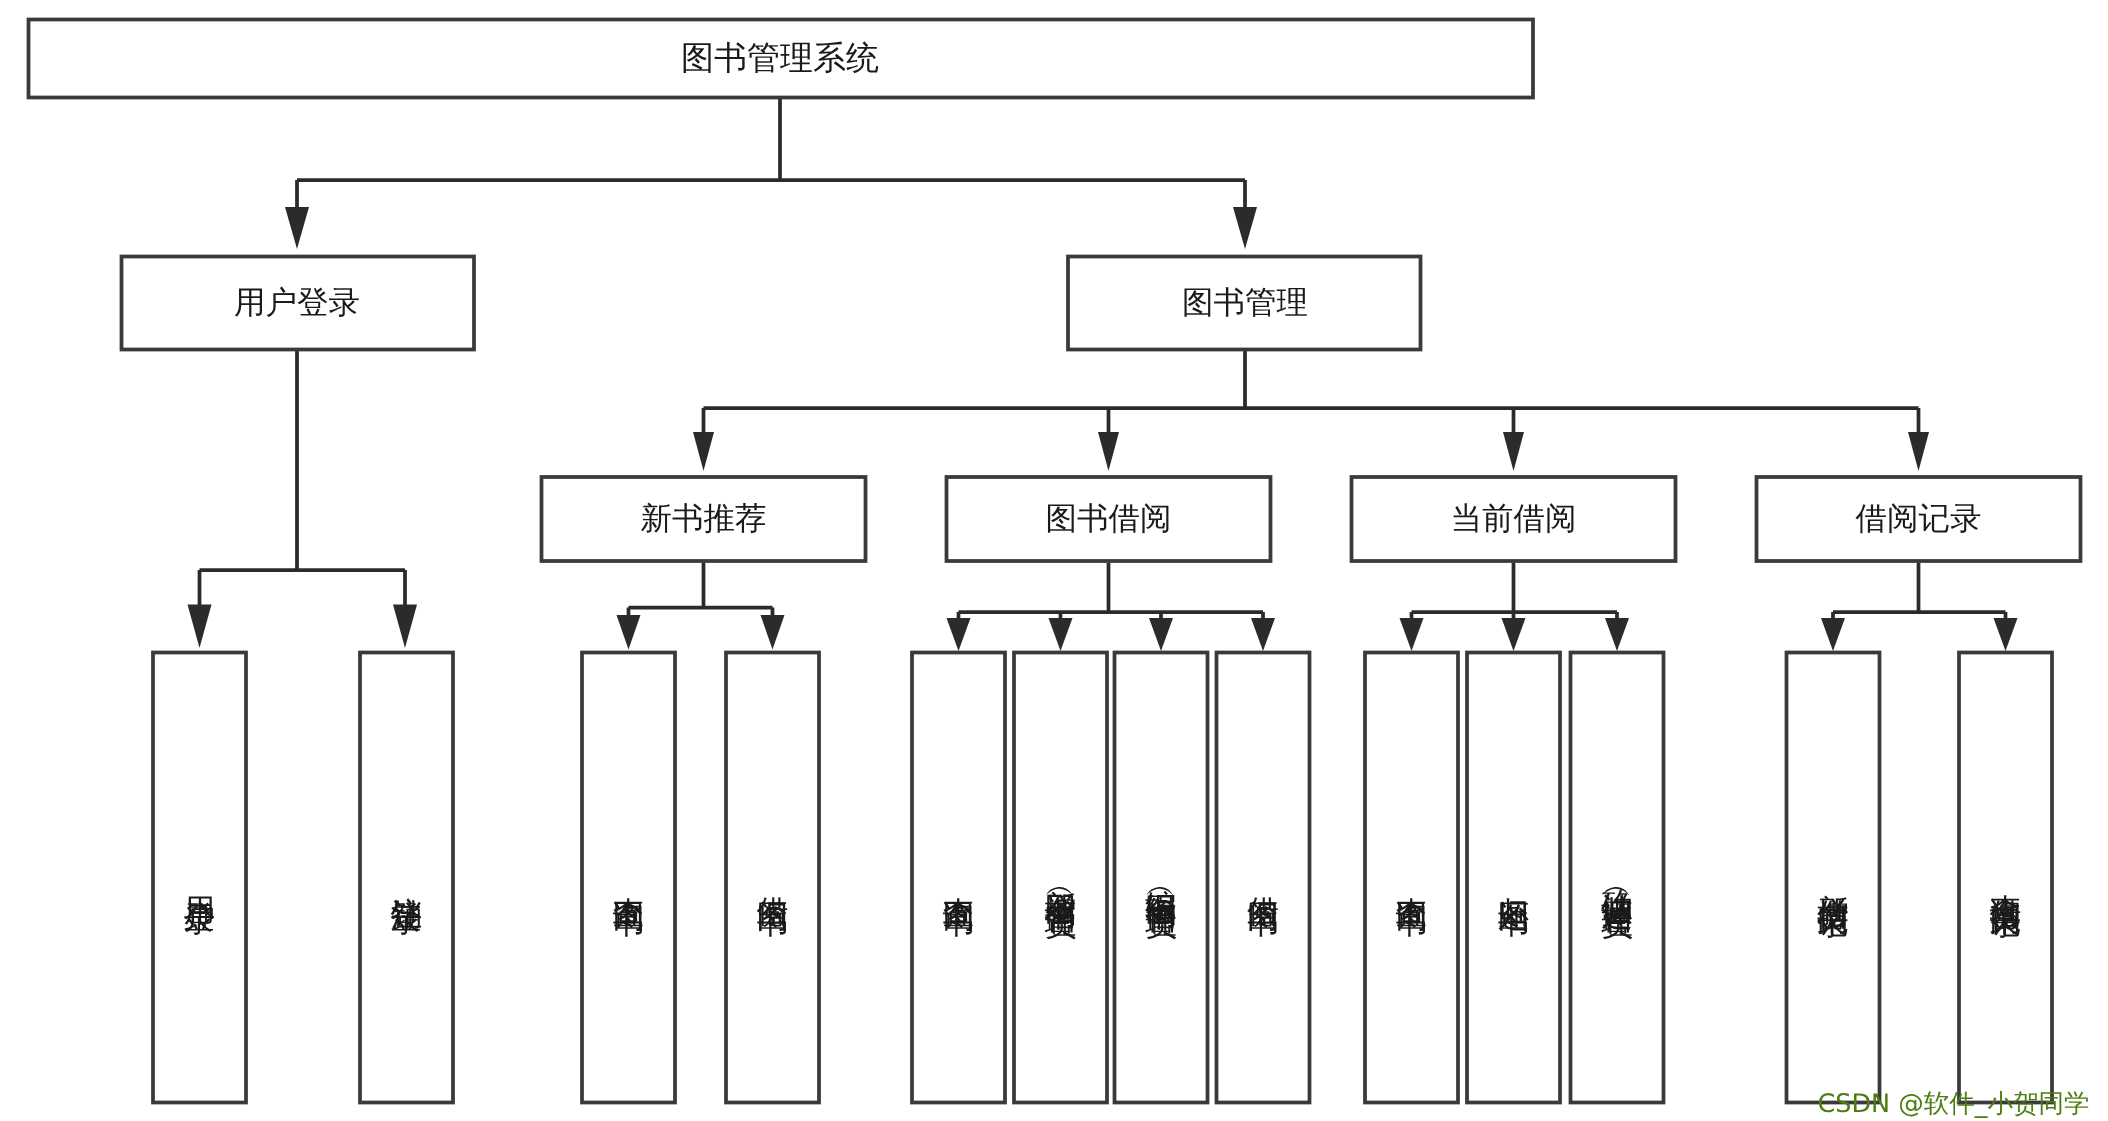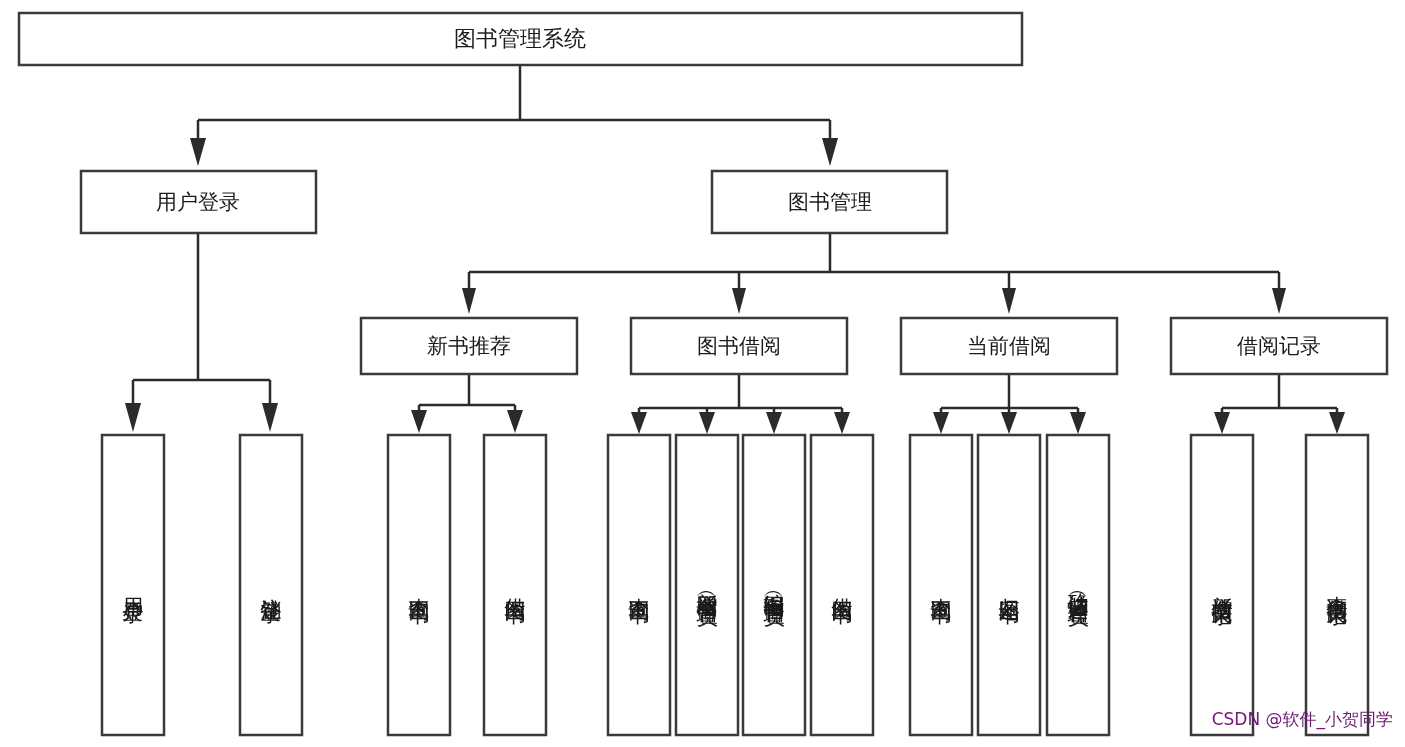--- a/index.html
+++ b/index.html
@@ -65,24 +65,24 @@
     font-size: 21px;
     fill: #1a1a1a;
     writing-mode: vertical-rl;
     text-orientation: upright;
     text-anchor: middle;
     letter-spacing: 2px;
   }
   .watermark {
     position: absolute;
     right: 12px;
-    bottom: 16px;
+    bottom: 0;
     font-family: "DejaVu Sans", "Liberation Sans", sans-serif;
     font-size: 17px;
-    color: #701a75;
+    color: #4d7c0f;
     white-space: nowrap;
     user-select: none;
   }
 </style>
 </head>
 <body>
 
 <div id="diagram-root">
 
   <svg id="tree-svg" viewBox="0 0 1405 747" xmlns="http://www.w3.org/2000/svg">

